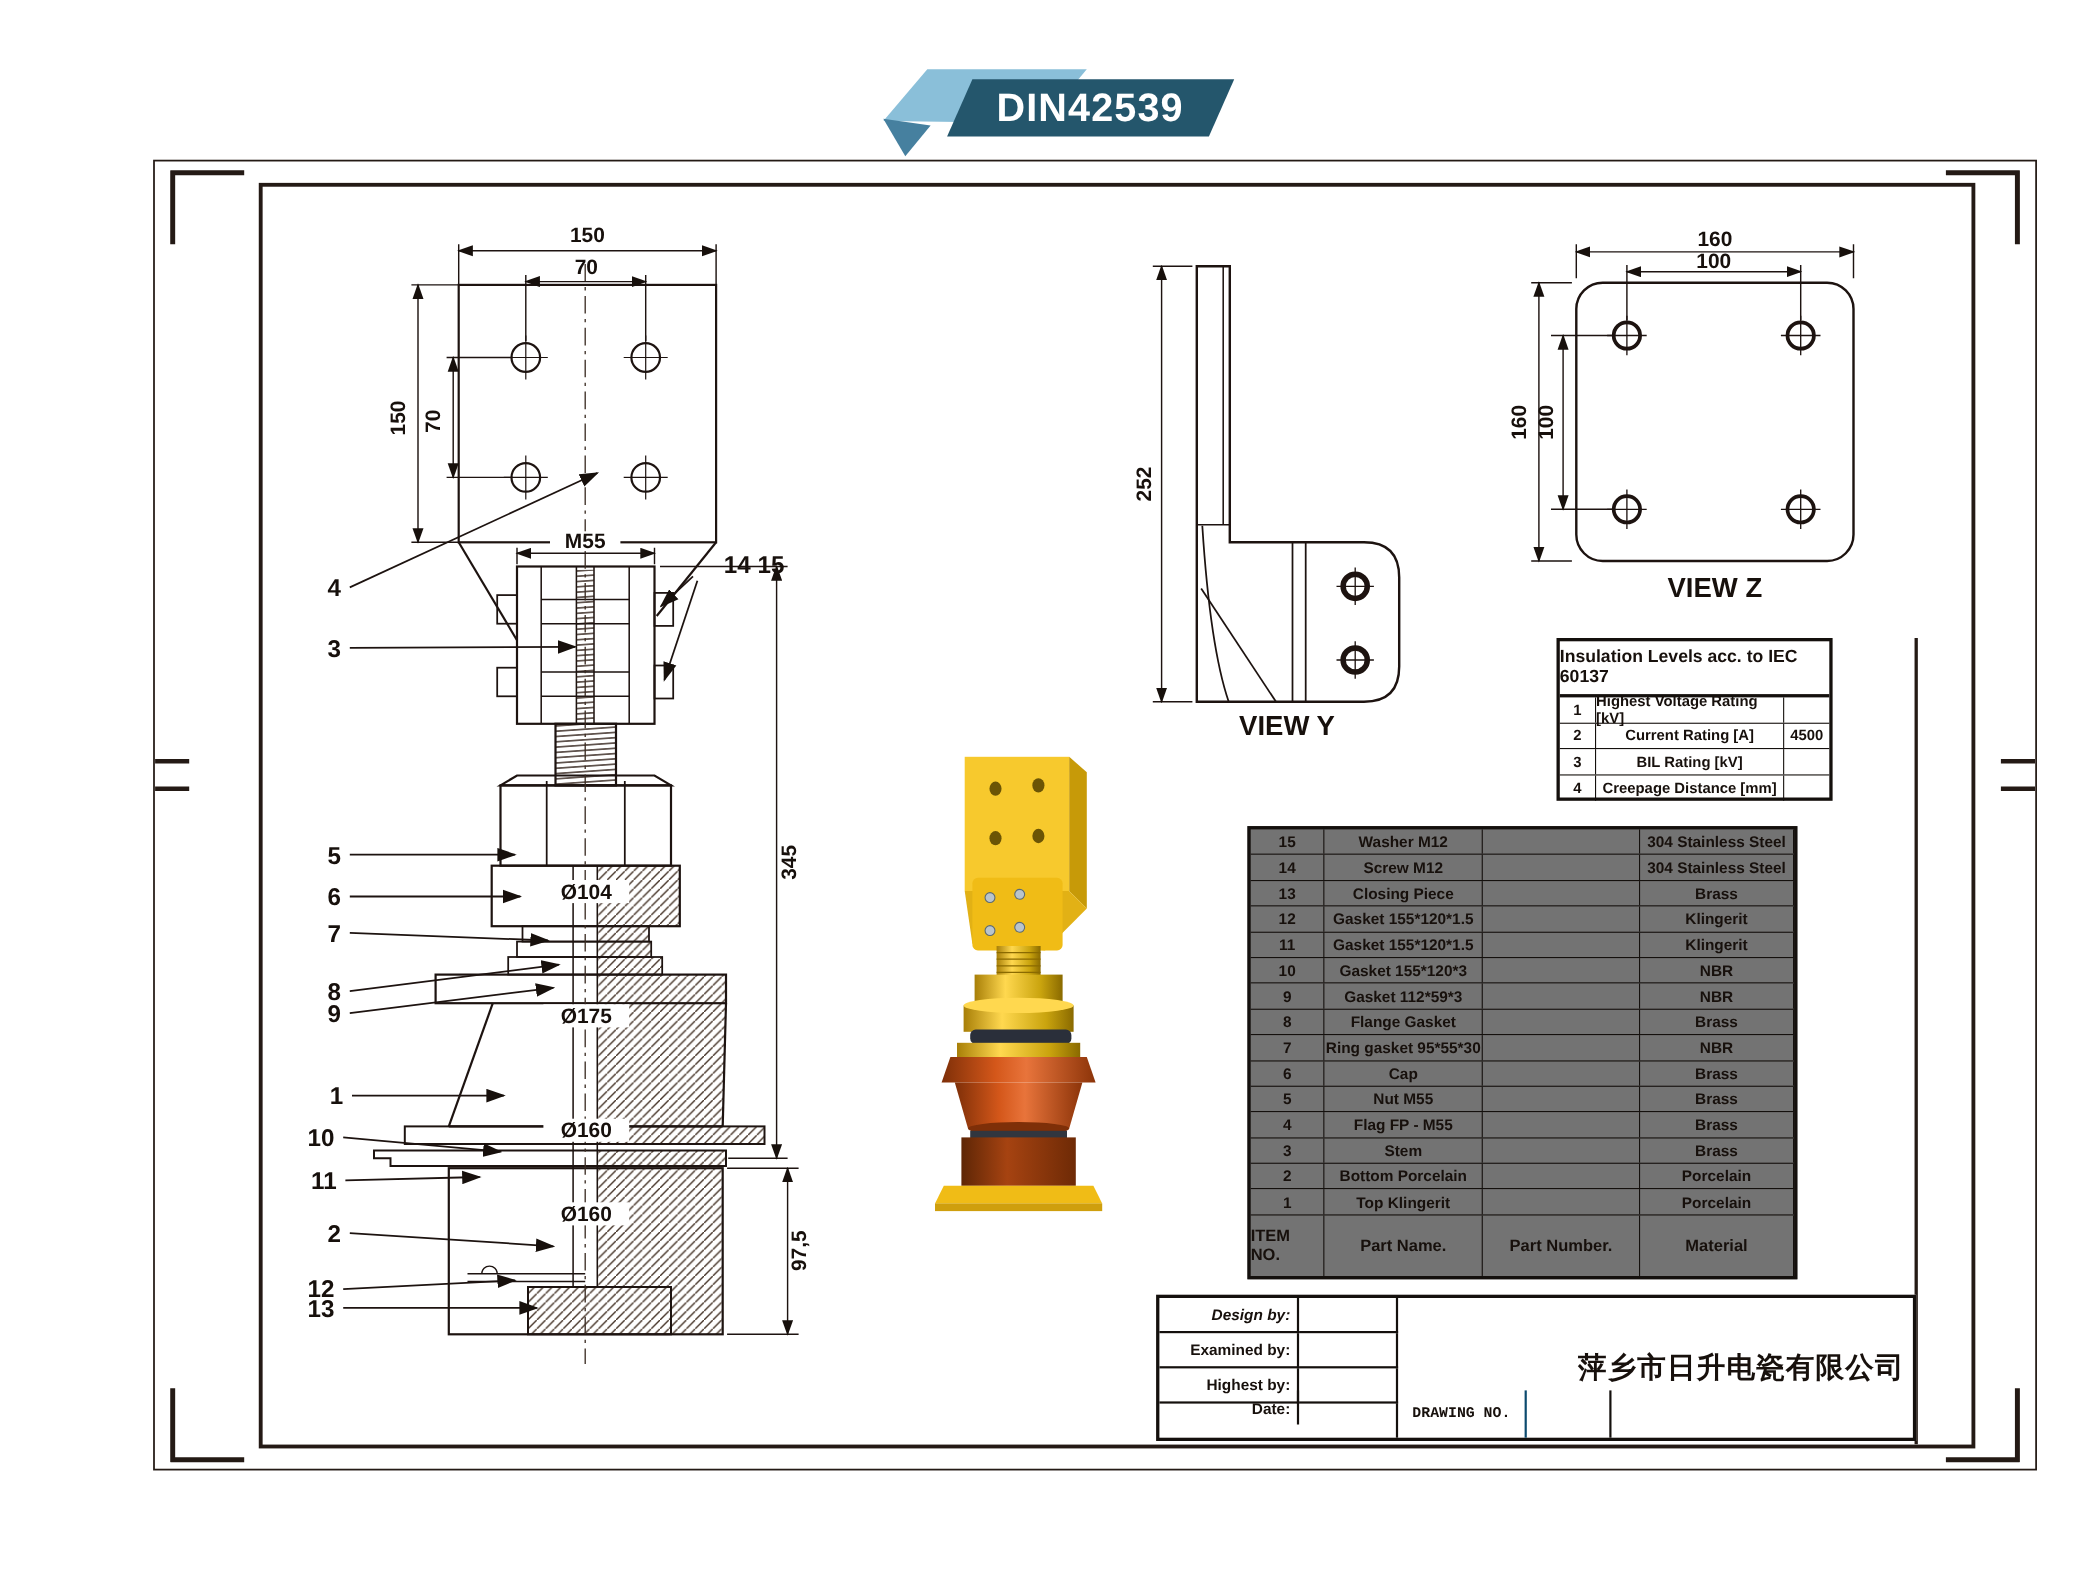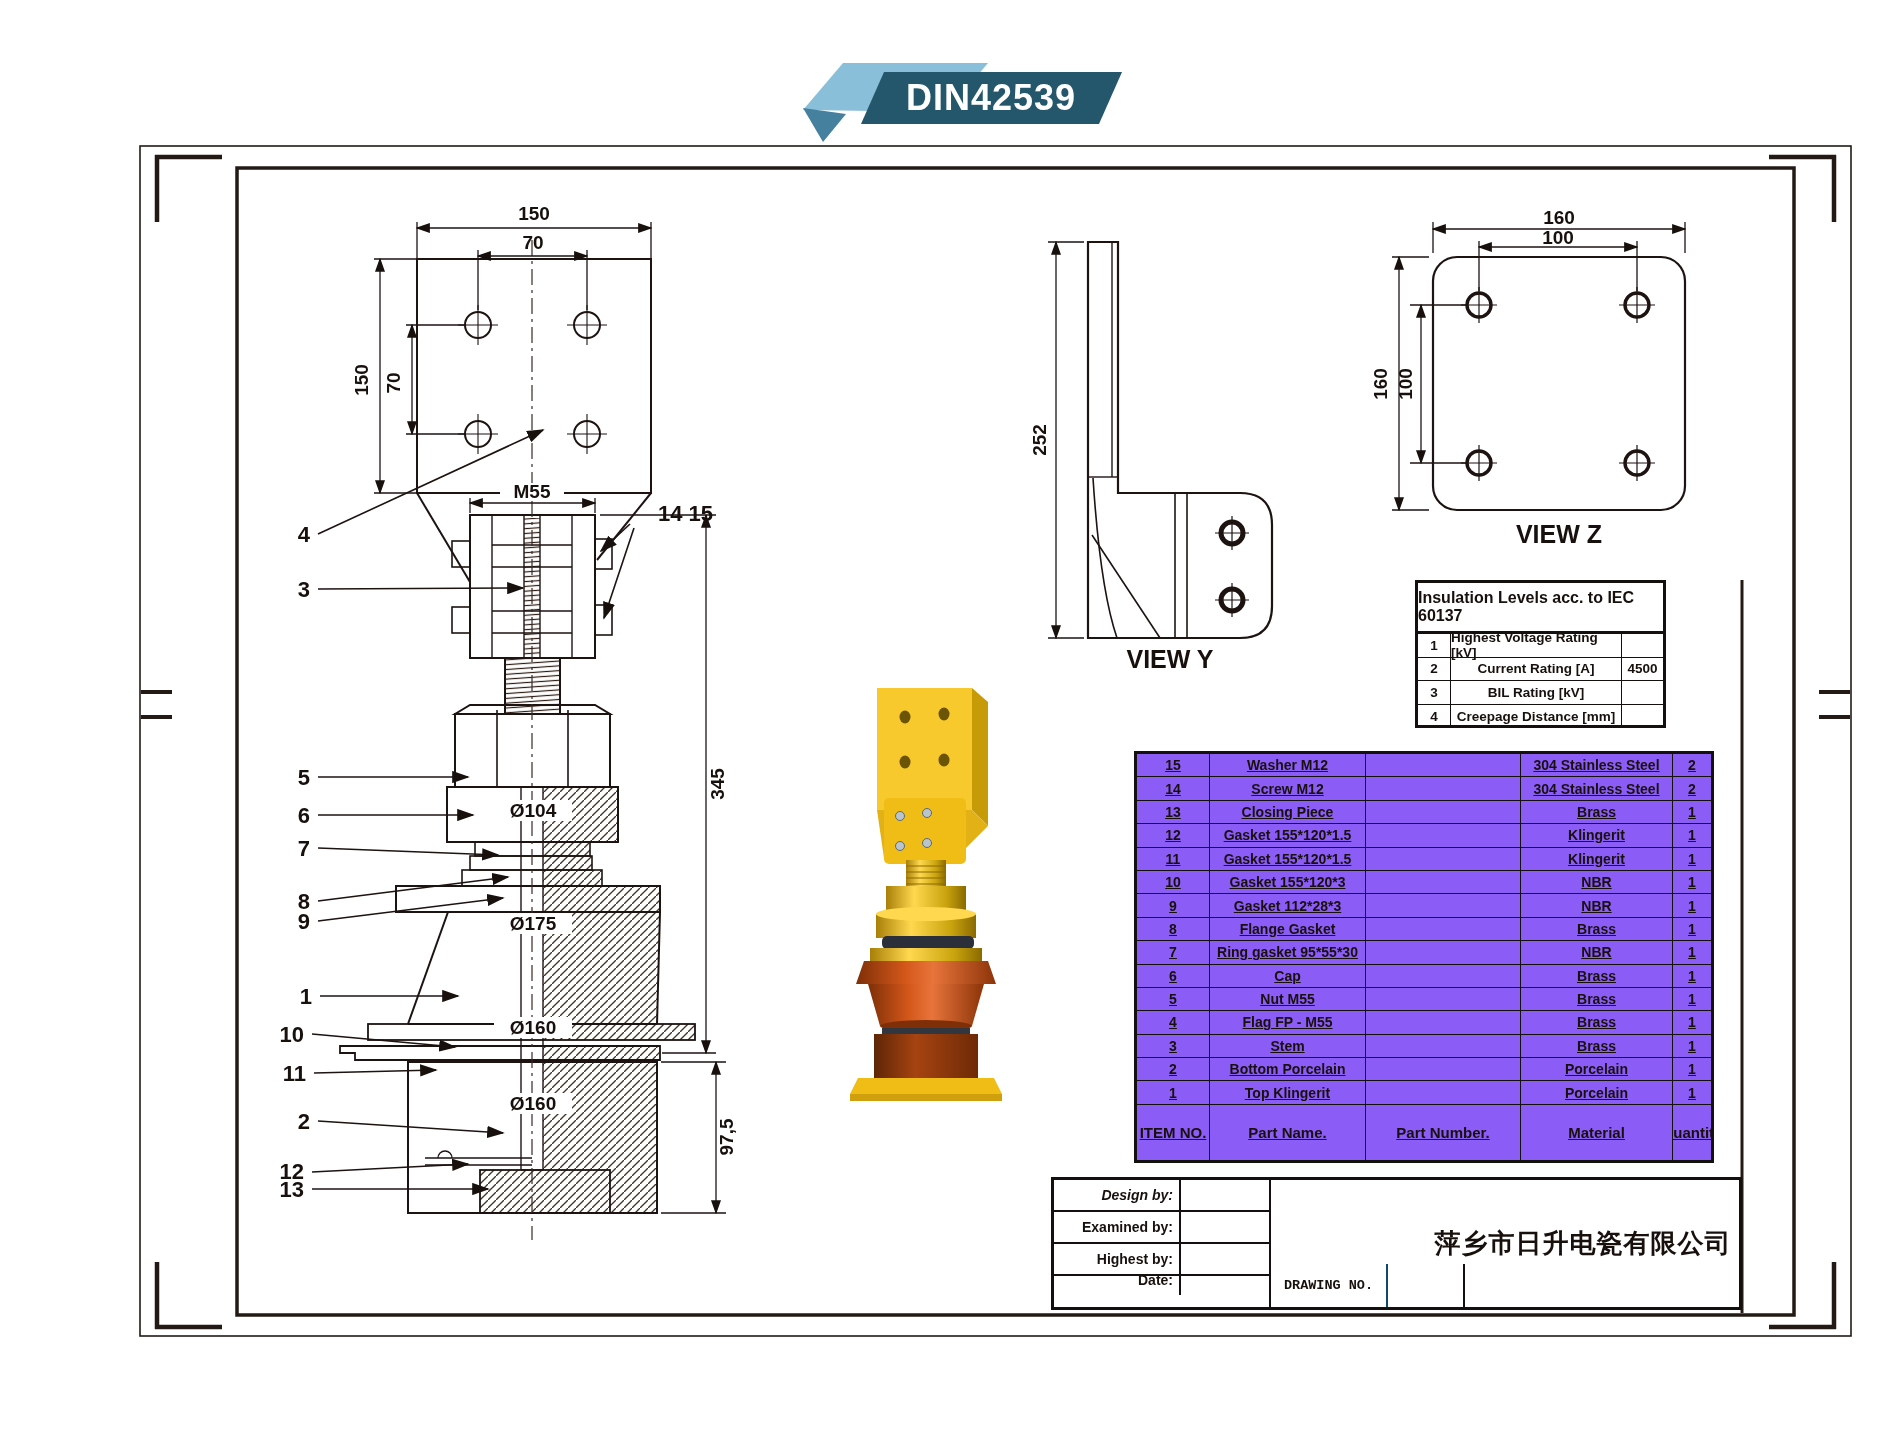--- a/index.html
+++ b/index.html
@@ -19,23 +19,23 @@
              justify-content:center;font-weight:bold;font-size:16px;box-sizing:border-box;}
   .ins-row{display:flex;height:23.5px;box-sizing:border-box;border-bottom:1.6px solid #14100d;}
   .ins-row:last-child{border-bottom:none;}
   .ins-row .c{display:flex;align-items:center;justify-content:center;font-weight:bold;
               font-size:13.5px;box-sizing:border-box;border-right:1.8px solid #14100d;}
   .ins-row .c.no{width:33px;}
   .ins-row .c.nm{flex:1;}
   .ins-row .c.val{width:41px;border-right:none;}
 
   
-  .parts-table{position:absolute;left:1134px;top:751px;width:580px;height:412px;
-               border:3px solid #14100d;box-sizing:border-box;background:#8b5cf6;
-               display:flex;flex-direction:column;text-decoration:underline;}
+  .parts-table{position:absolute;left:1134px;top:751px;width:500px;height:412px;
+               border:3px solid #14100d;box-sizing:border-box;background:#737373;
+               display:flex;flex-direction:column;}
   .p-row{display:flex;height:23.4px;box-sizing:border-box;border-bottom:1.7px solid #14100d;}
   .p-row.header{flex:1;border-bottom:none;}
   .p-row .c{display:flex;align-items:center;justify-content:center;font-weight:bold;
             font-size:14px;box-sizing:border-box;border-right:1.9px solid #14100d;overflow:hidden;}
   .p-row .c.item{width:73px;}
   .p-row .c.name{width:156px;}
   .p-row .c.num{width:155px;}
   .p-row .c.mat{width:152px;}
   .p-row .c.qty{flex:1;border-right:none;}
   .p-row.header .c{font-size:15px;}
@@ -428,21 +428,21 @@
     </div>
     <div class="p-row">
       <div class="c item">10</div>
       <div class="c name">Gasket 155*120*3</div>
       <div class="c num"></div>
       <div class="c mat">NBR</div>
       <div class="c qty">1</div>
     </div>
     <div class="p-row">
       <div class="c item">9</div>
-      <div class="c name">Gasket 112*28*3</div>
+      <div class="c name">Gasket 112*59*3</div>
       <div class="c num"></div>
       <div class="c mat">NBR</div>
       <div class="c qty">1</div>
     </div>
     <div class="p-row">
       <div class="c item">8</div>
       <div class="c name">Flange Gasket</div>
       <div class="c num"></div>
       <div class="c mat">Brass</div>
       <div class="c qty">1</div>

